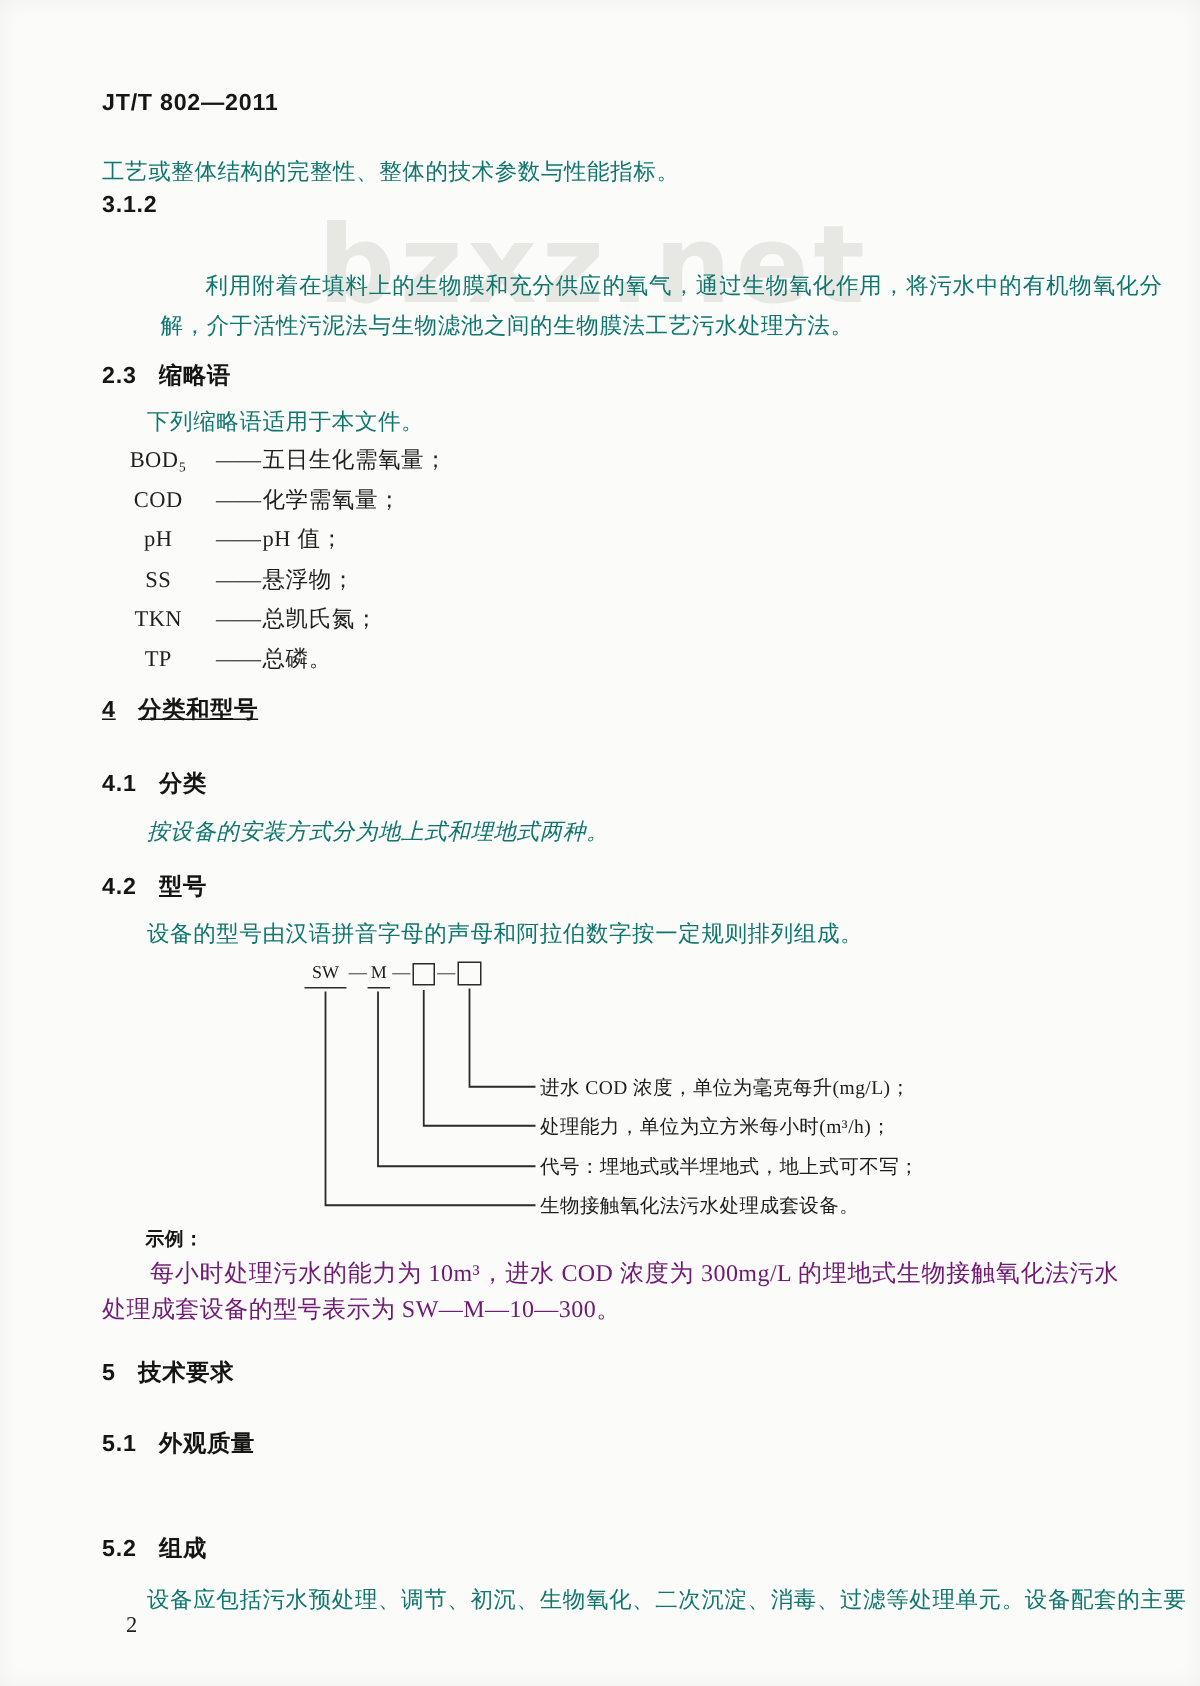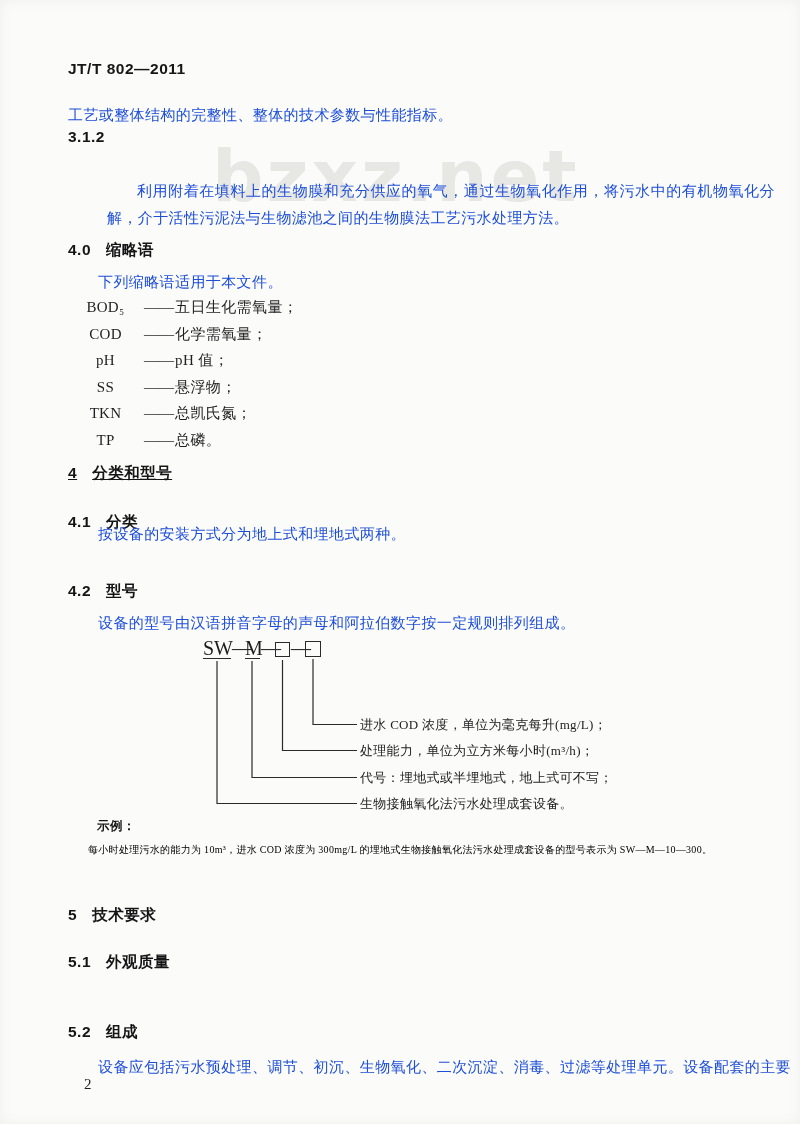--- a/index.html
+++ b/index.html
@@ -23,57 +23,57 @@
   .doc-header{
     left:68px;top:60px;
     font-family:"Liberation Sans","DejaVu Sans",sans-serif;
     font-weight:bold;font-size:15.5px;letter-spacing:0.5px;color:#161616;
   }
   .h{
     font-family:"Liberation Sans","DejaVu Sans",sans-serif;
     font-weight:bold;font-size:15.5px;color:#151515;letter-spacing:0.5px;
   }
   .h .t{margin-left:15px;text-align:right;}
-  .p{font-size:15px;line-height:27px;letter-spacing:0.4px;color:#1d4ed8;}
+  .p{font-size:15px;line-height:27px;letter-spacing:0.4px;color:#0f766e;}
   .just{text-align:justify;text-indent:2em;margin-left:39px;}
   .term-line{left:100px;top:152px;}
   .term-cn{
     font-family:"Liberation Sans","DejaVu Sans",sans-serif;
     font-weight:bold;font-size:15.5px;color:#151515;letter-spacing:0.5px;
   }
   .term-en{
     font-family:"Liberation Serif","DejaVu Serif",serif;
     font-weight:bold;font-size:15.5px;color:#151515;margin-left:14px;letter-spacing:0.2px;
   }
   .abbr-list{left:68px;top:294px;}
   .abbr-row{display:flex;line-height:26.5px;font-size:15px;color:#1f1f1f;}
   .abbr-term{width:75px;text-align:center;letter-spacing:0.3px;}
   .abbr-dash{margin:0 1px;}
   .abbr-def{letter-spacing:0.4px;}
   
   .diagram{left:0;top:638px;width:800px;height:192px;}
   .code{
     position:absolute;top:2px;
     font-family:"Liberation Serif","DejaVu Serif",serif;
-    font-size:20px;color:#1c1c1c;text-align:center;line-height:17px;
+    font-size:12px;color:#1c1c1c;text-align:center;line-height:17px;
   }
   .code.u{border-bottom:1px solid #2a2a2a;padding-bottom:1px;}
   .code-box{
     position:absolute;border:1.5px solid #2a2a2a;background:transparent;
   }
   .dlabel{
     position:absolute;left:360px;
     font-size:13px;line-height:17px;letter-spacing:0.3px;color:#1d1d1d;
     white-space:nowrap;
   }
   .small-label{
     font-family:"Liberation Sans","DejaVu Sans",sans-serif;
     font-weight:bold;font-size:12.5px;color:#151515;letter-spacing:0.4px;
   }
-  .small-p{font-size:10px;line-height:24px;letter-spacing:0.3px;color:#000000;}
+  .small-p{font-size:16px;line-height:24px;letter-spacing:0.3px;color:#701a75;}
   .page-number{left:84px;top:1076px;font-size:15px;color:#1f1f1f;}
   svg{display:block;}
 </style>
 </head>
 <body>
 
 <div class="page">
 
   <div class="watermark">bzxz.net</div>
 
@@ -82,21 +82,21 @@
     <div class="abs doc-header">JT/T 802—2011</div>
 
     <div class="abs p" style="left:68px;top:102px;">工艺或整体结构的完整性、整体的技术参数与性能指标。</div>
 
     <div class="abs h" style="left:68px;top:128px;">3.1.2</div>
 
 
     <div class="abs p just" style="left:68px;top:178px;width:668px;">利用附着在填料上的生物膜和充分供应的氧气，通过生物氧化作用，将污水中的有机物氧化分解，介于活性污泥法与生物滤池之间的生物膜法工艺污水处理方法。</div>
 
     <div class="abs h" style="left:68px;top:240px;">
-      <span class="num">4.0</span><span class="t">缩略语</span>
+      <span class="num">2.3</span><span class="t">缩略语</span>
     </div>
 
     <div class="abs p" style="left:98px;top:269px;">下列缩略语适用于本文件。</div>
 
     <div class="abs abbr-list">
       <div class="abbr-row">
         <span class="abbr-term">BOD₅</span>
           <span class="abbr-dash">——</span>
           <span class="abbr-def">五日生化需氧量；</span>
       </div>
@@ -128,21 +128,21 @@
     </div>
 
     <div class="abs h" style="left:68px;top:463px;text-decoration:underline;">
       <span class="num">4</span><span class="t">分类和型号</span>
     </div>
 
     <div class="abs h" style="left:68px;top:512px;">
       <span class="num">4.1</span><span class="t">分类</span>
     </div>
 
-    <div class="abs p" style="left:98px;top:521px;">按设备的安装方式分为地上式和埋地式两种。</div>
+    <div class="abs p" style="left:98px;top:542px;font-style:italic;">按设备的安装方式分为地上式和埋地式两种。</div>
 
     <div class="abs h" style="left:68px;top:581px;">
       <span class="num">4.2</span><span class="t">型号</span>
     </div>
 
     <div class="abs p" style="left:98px;top:610px;">设备的型号由汉语拼音字母的声母和阿拉伯数字按一定规则排列组成。</div>
 
     <div class="abs diagram">
       <svg class="abs" style="left:0;top:0;" width="800" height="192" viewBox="0 0 800 192">
         <g fill="none" stroke="#2a2a2a" stroke-width="1.2">

